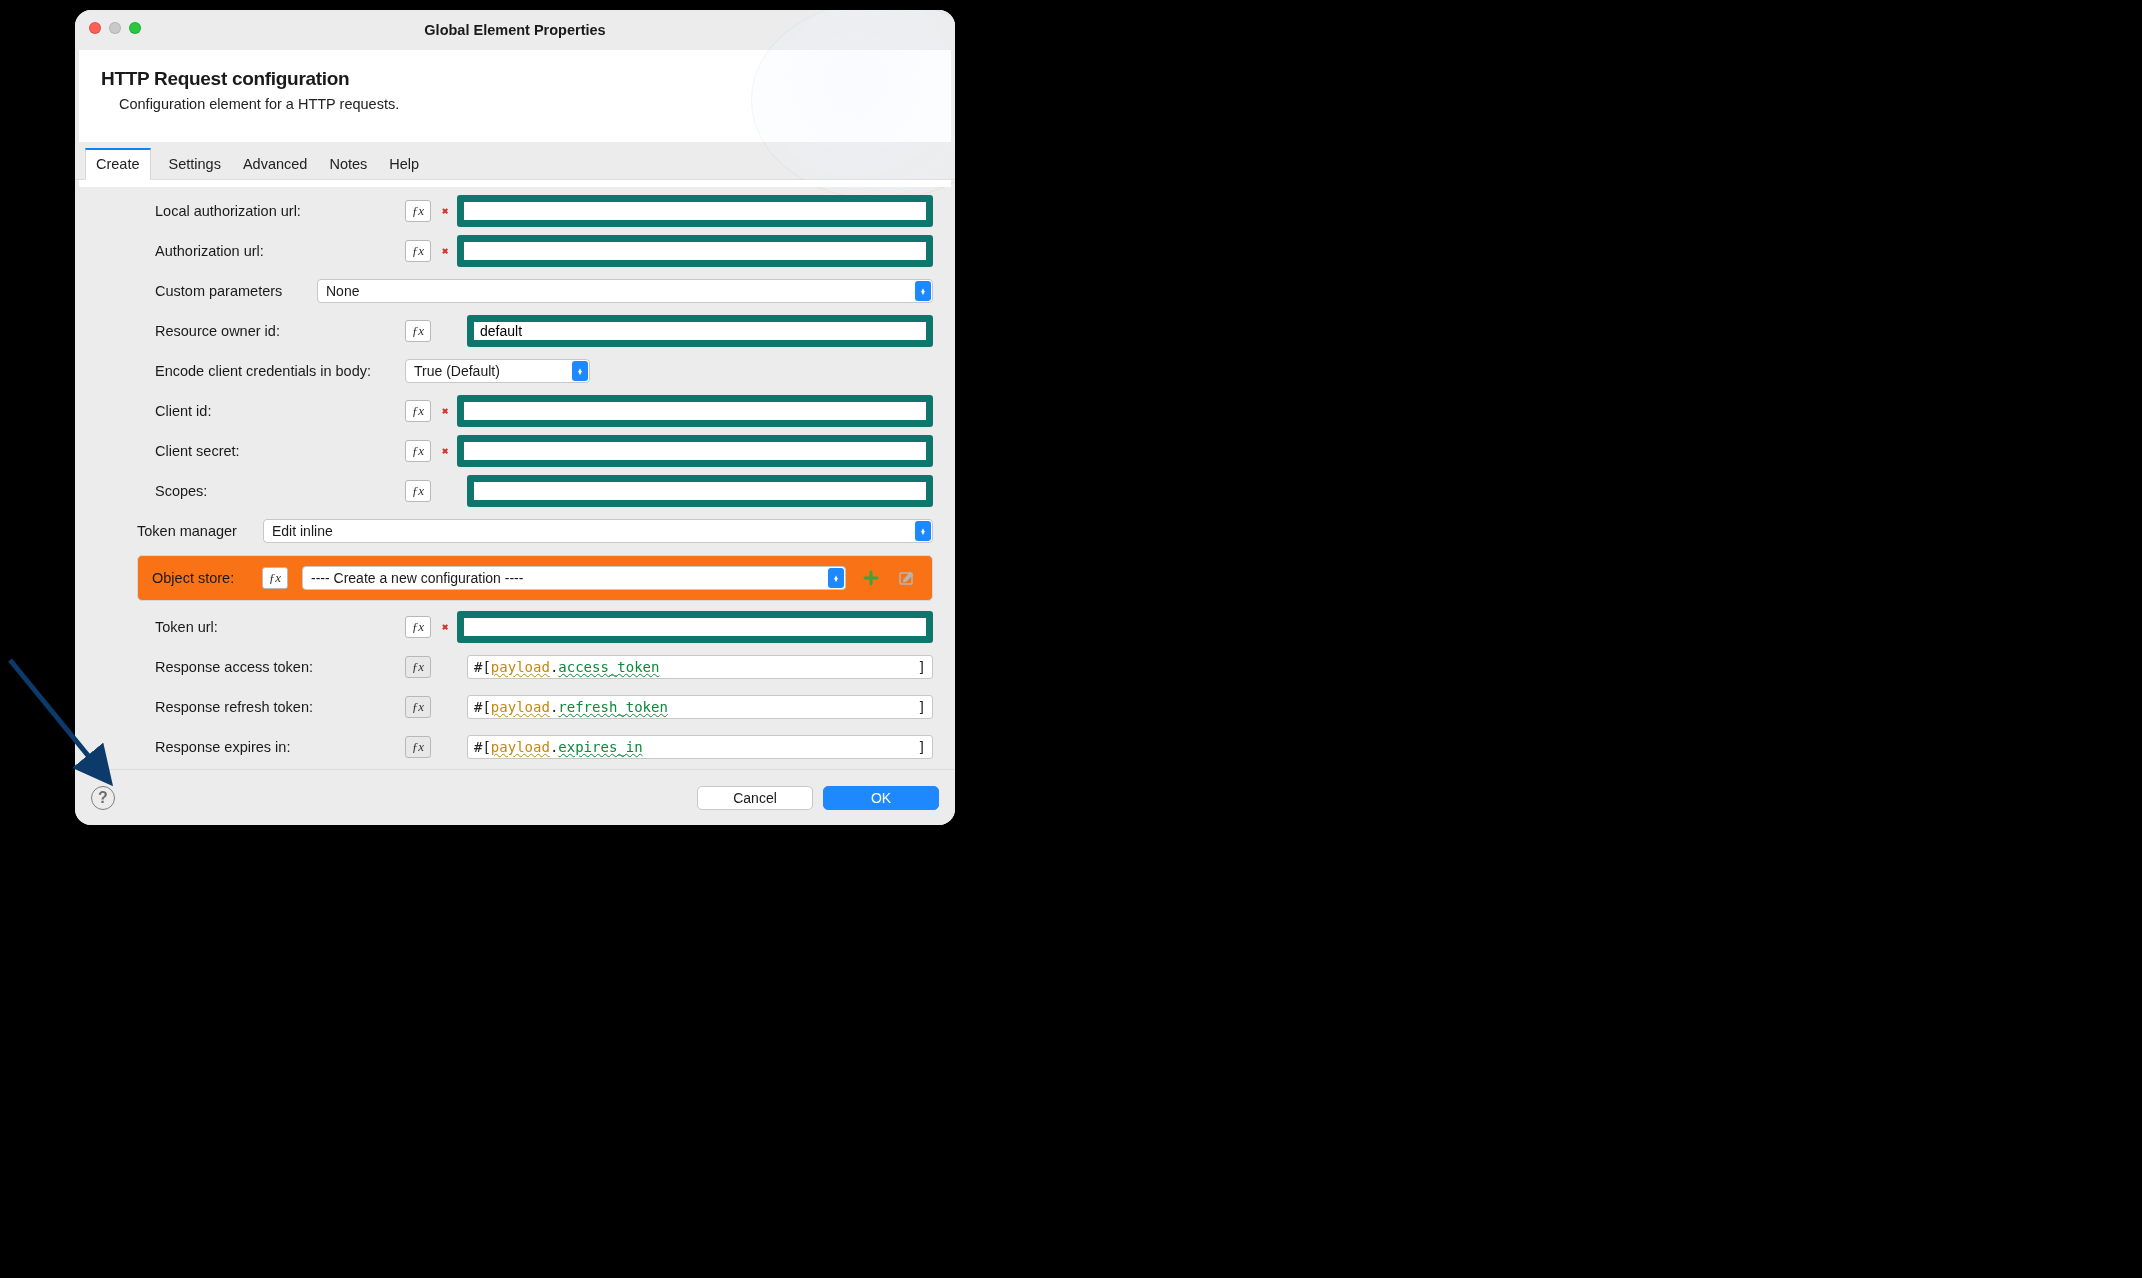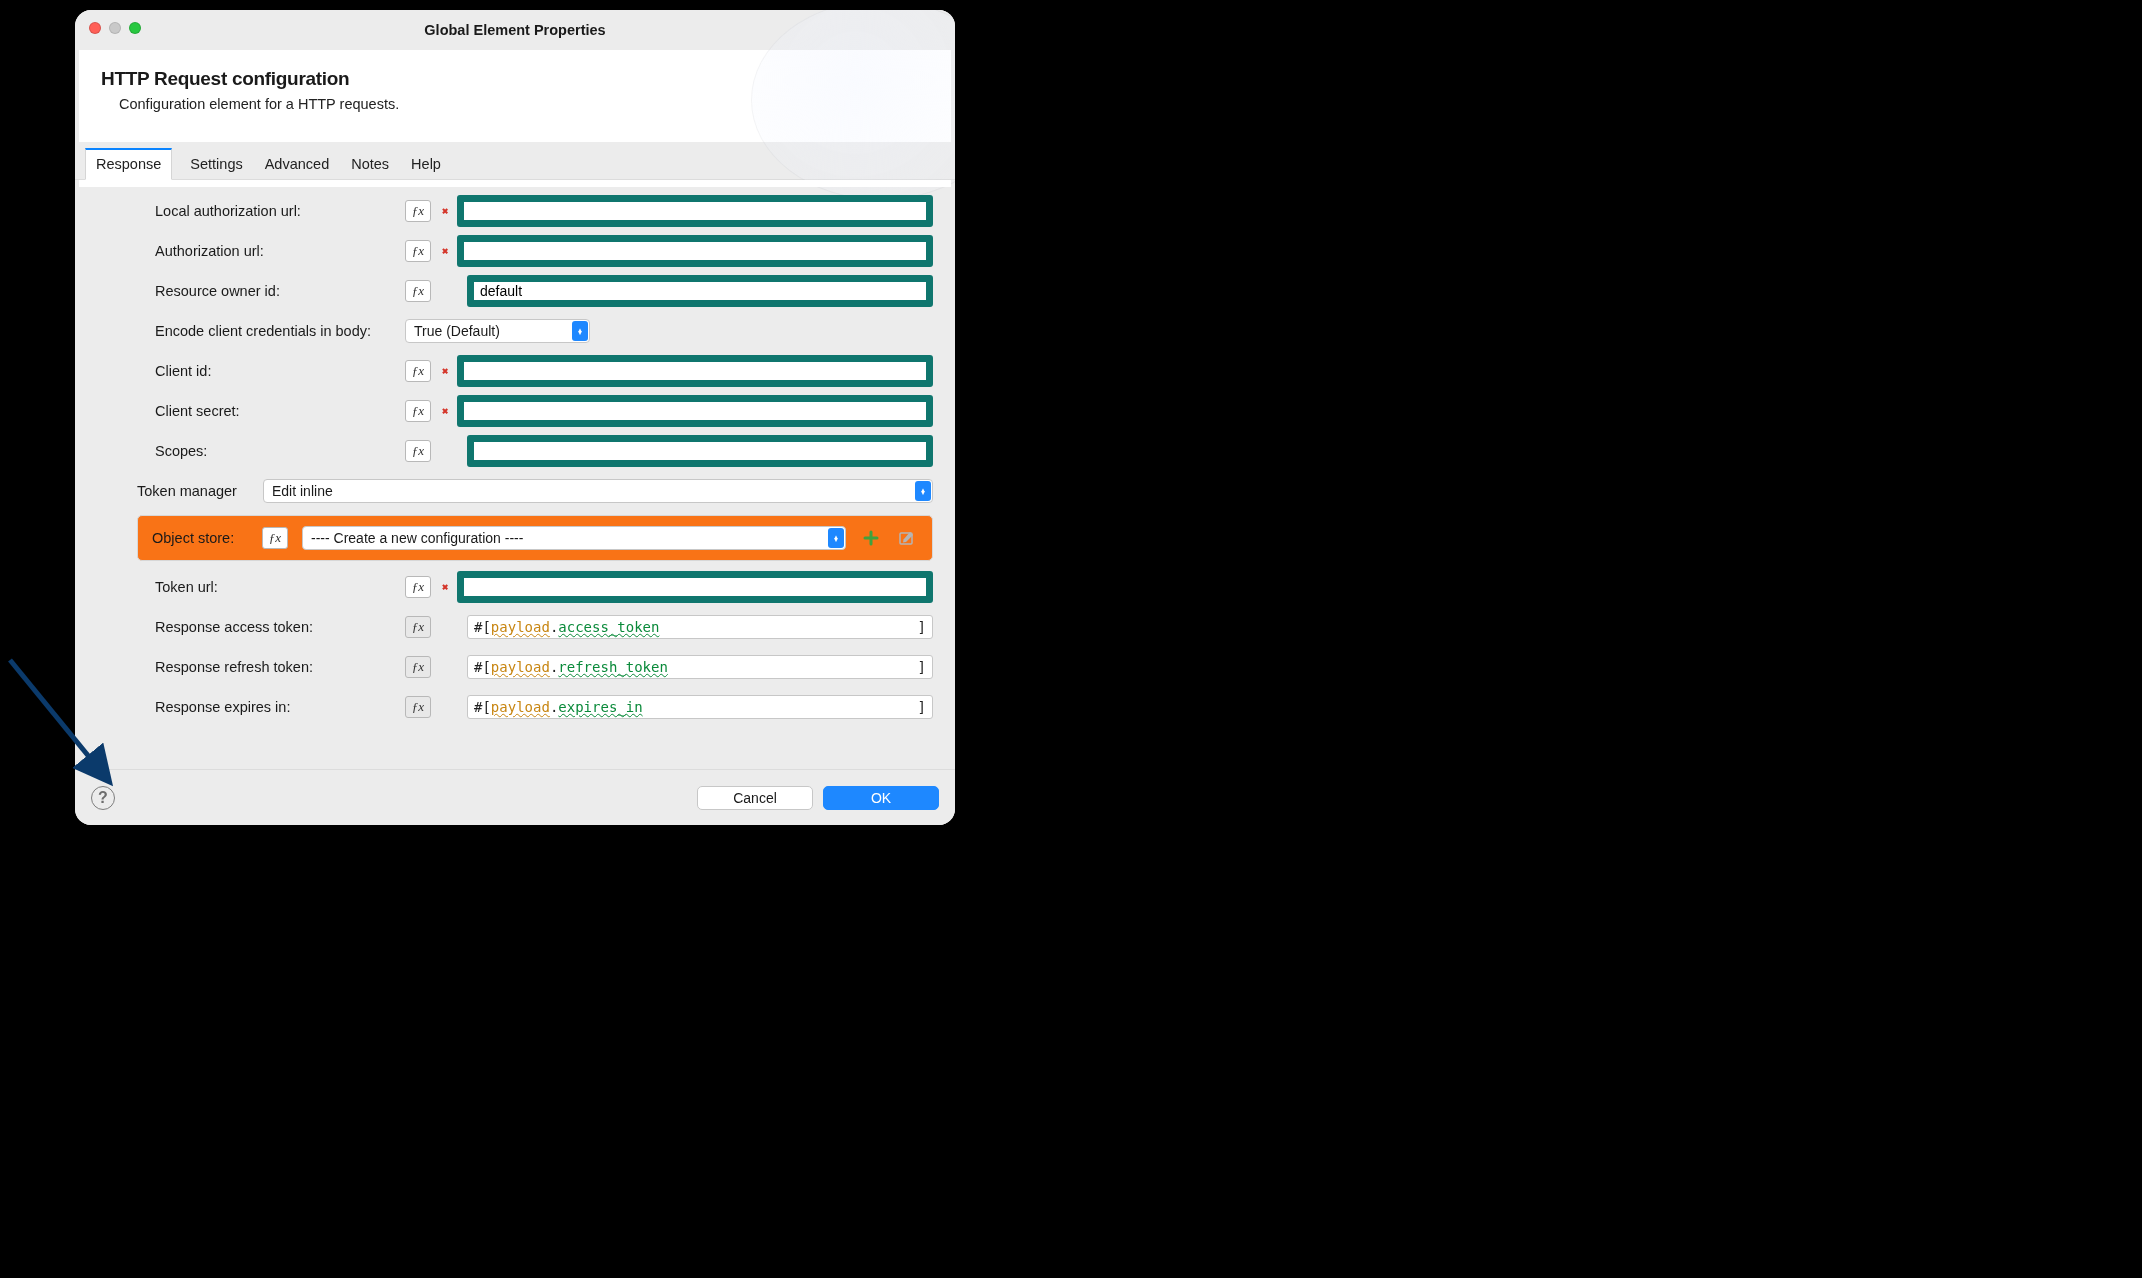--- a/index.html
+++ b/index.html
@@ -155,21 +155,21 @@
       <div class="title">Global Element Properties</div>
     </div>
 
     <div class="header-panel">
       <h1>HTTP Request configuration</h1>
       <p>Configuration element for a HTTP requests.</p>
       <div class="swoosh"></div>
     </div>
 
     <div class="tabbar">
-      <div class="tab active">Response</div>
+      <div class="tab active">Create</div>
       <div class="tab">Settings</div>
       <div class="tab">Advanced</div>
       <div class="tab">Notes</div>
       <div class="tab">Help</div>
     </div>
 
     <div class="body">
       <div class="scroll">
 
         <div class="truncated-top"></div>
@@ -181,20 +181,27 @@
           <input class="input" value="" style="">
         </div>
 
         <div class="row sub">
           <div class="label">Authorization url:</div>
           <div class="fx">ƒx</div>
           <span class="err"></span>
           <input class="input" value="" style="">
         </div>
 
+        <div class="row sub">
+          <div class="label" style="width:152px">Custom parameters</div>
+          <div class="select-wrap">
+            <span class="value">None</span>
+            <span class="select-caret"></span>
+          </div>
+        </div>
 
         <div class="row sub">
           <div class="label">Resource owner id:</div>
           <div class="fx">ƒx</div>
           <span class="spacer16"></span>
           <input class="input" value="default" style="">
         </div>
 
         <div class="row sub">
           <div class="label">Encode client credentials in body:</div>

